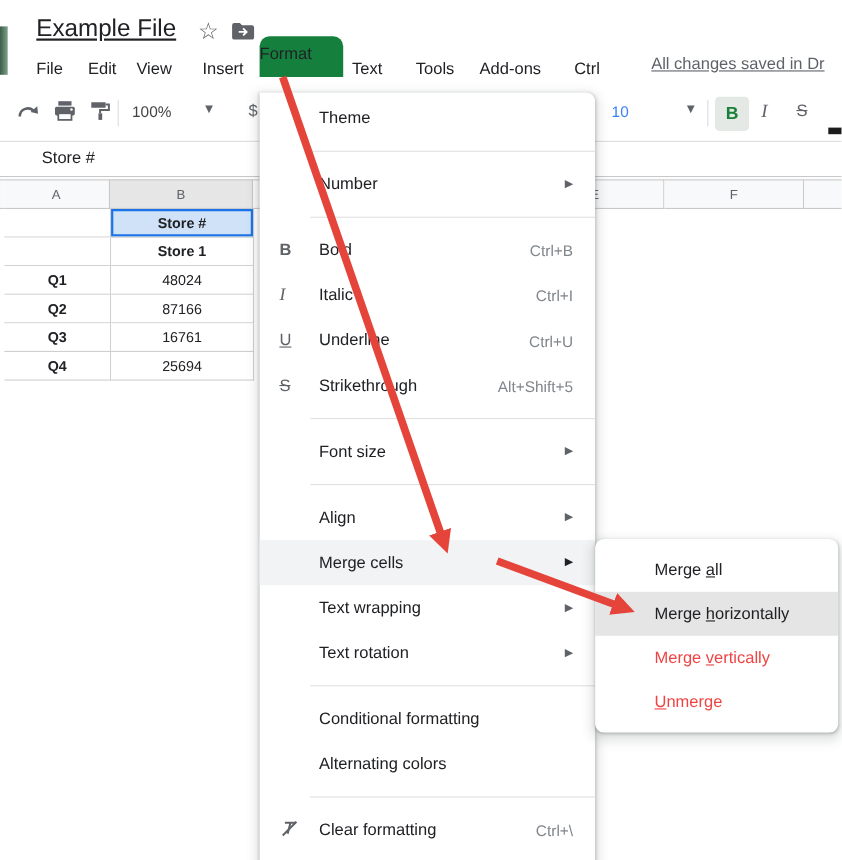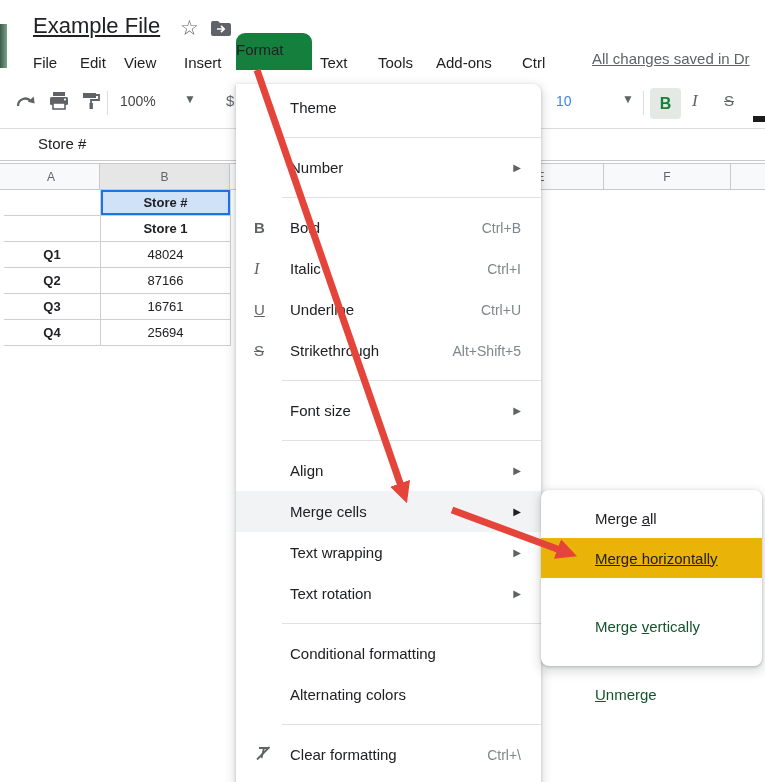--- a/index.html
+++ b/index.html
@@ -70,22 +70,22 @@
   .ic.b { font-weight:bold; }
   .ic.i { font-style:italic; font-family:"Liberation Serif",serif; font-size:16px; }
   .ic.u { text-decoration:underline; }
   .ic.s { text-decoration:line-through; }
 
   
   #merge-submenu { left:541px; top:490px; width:221px; height:176px; background:#fff; z-index:20;
     border-radius:8px; box-shadow:0 1px 3px rgba(60,64,67,.3), 0 4px 10px 3px rgba(60,64,67,.15);
     padding:8px 0; }
   .smi { height:40px; display:flex; align-items:center; padding-left:54px; font-size:15px; color:#202124; }
-  .smi.hl { background:#eab308;text-decoration:underline; }
-  .smi.dis { color:#14532d;margin-top:28px; }
+  .smi.hl { background:#e5e5e5; }
+  .smi.dis { color:#ef4444; }
   .smi u { text-decoration:underline; }
 
   
   #arrows { left:0; top:0; width:765px; height:782px; z-index:50; pointer-events:none; }
 </style>
 </head>
 <body>
 
 <div class="abs" id="logo-sliver"></div>
 <div class="abs" id="doc-title">Example File</div>

